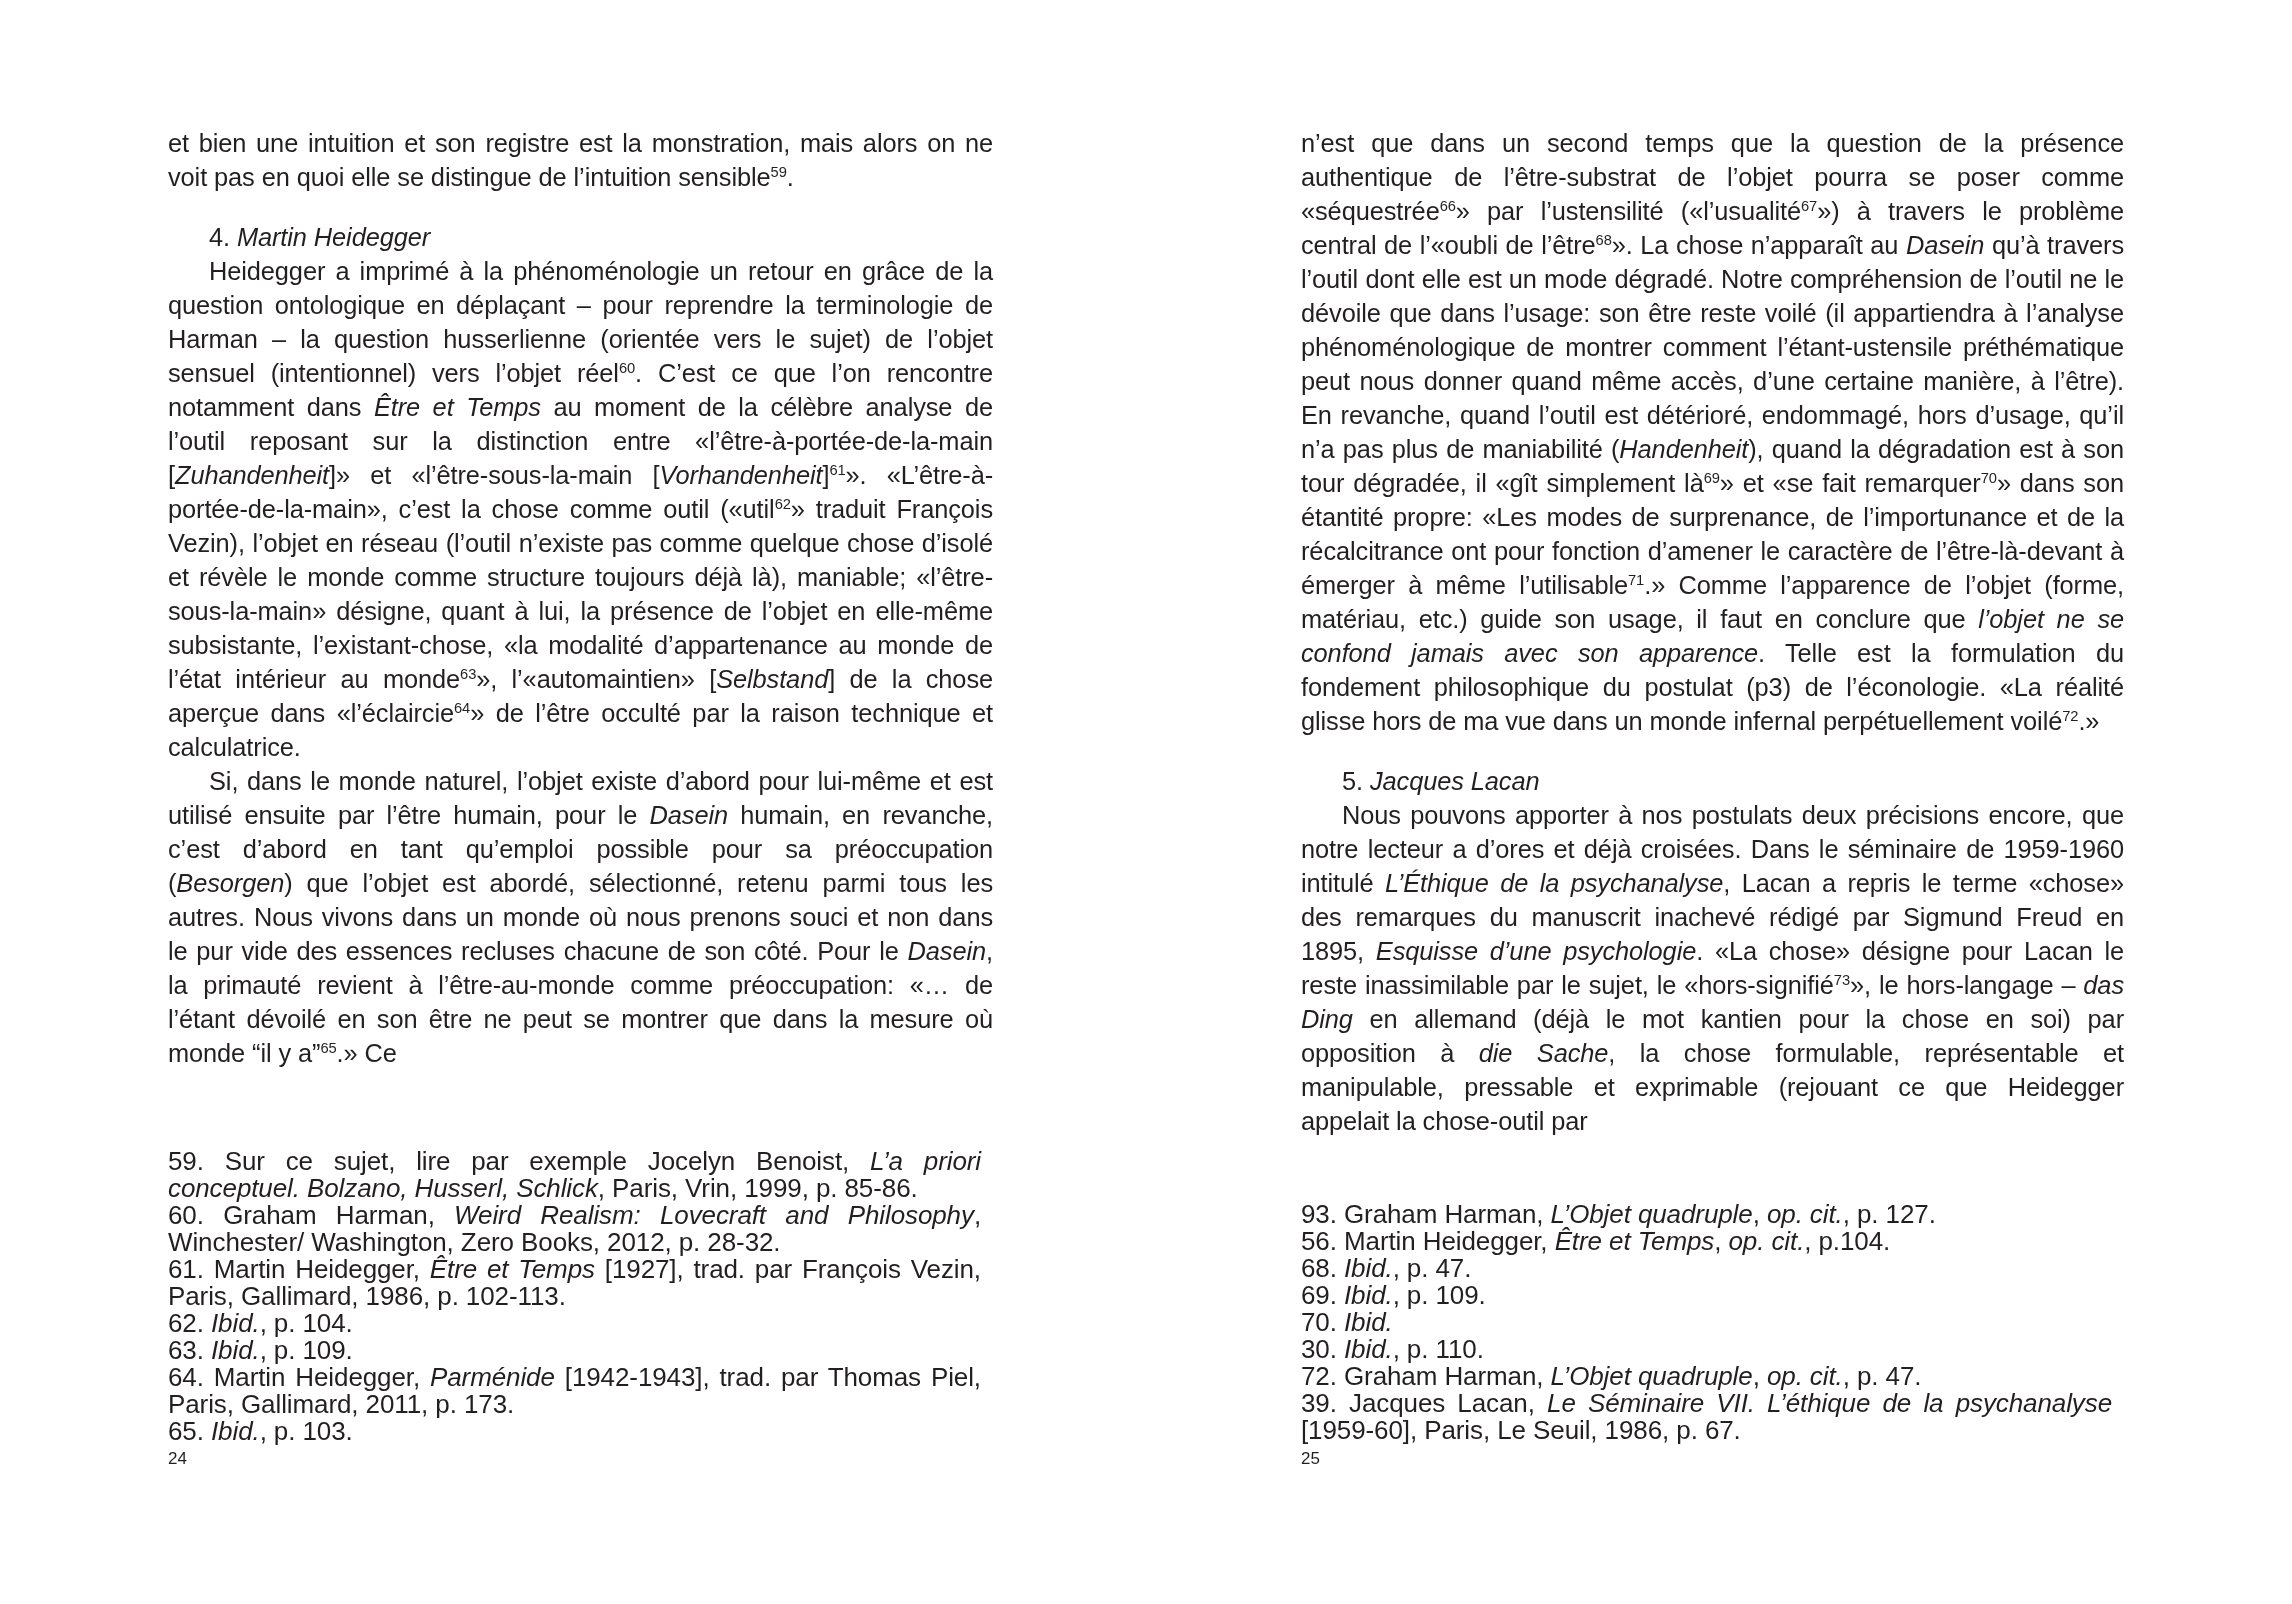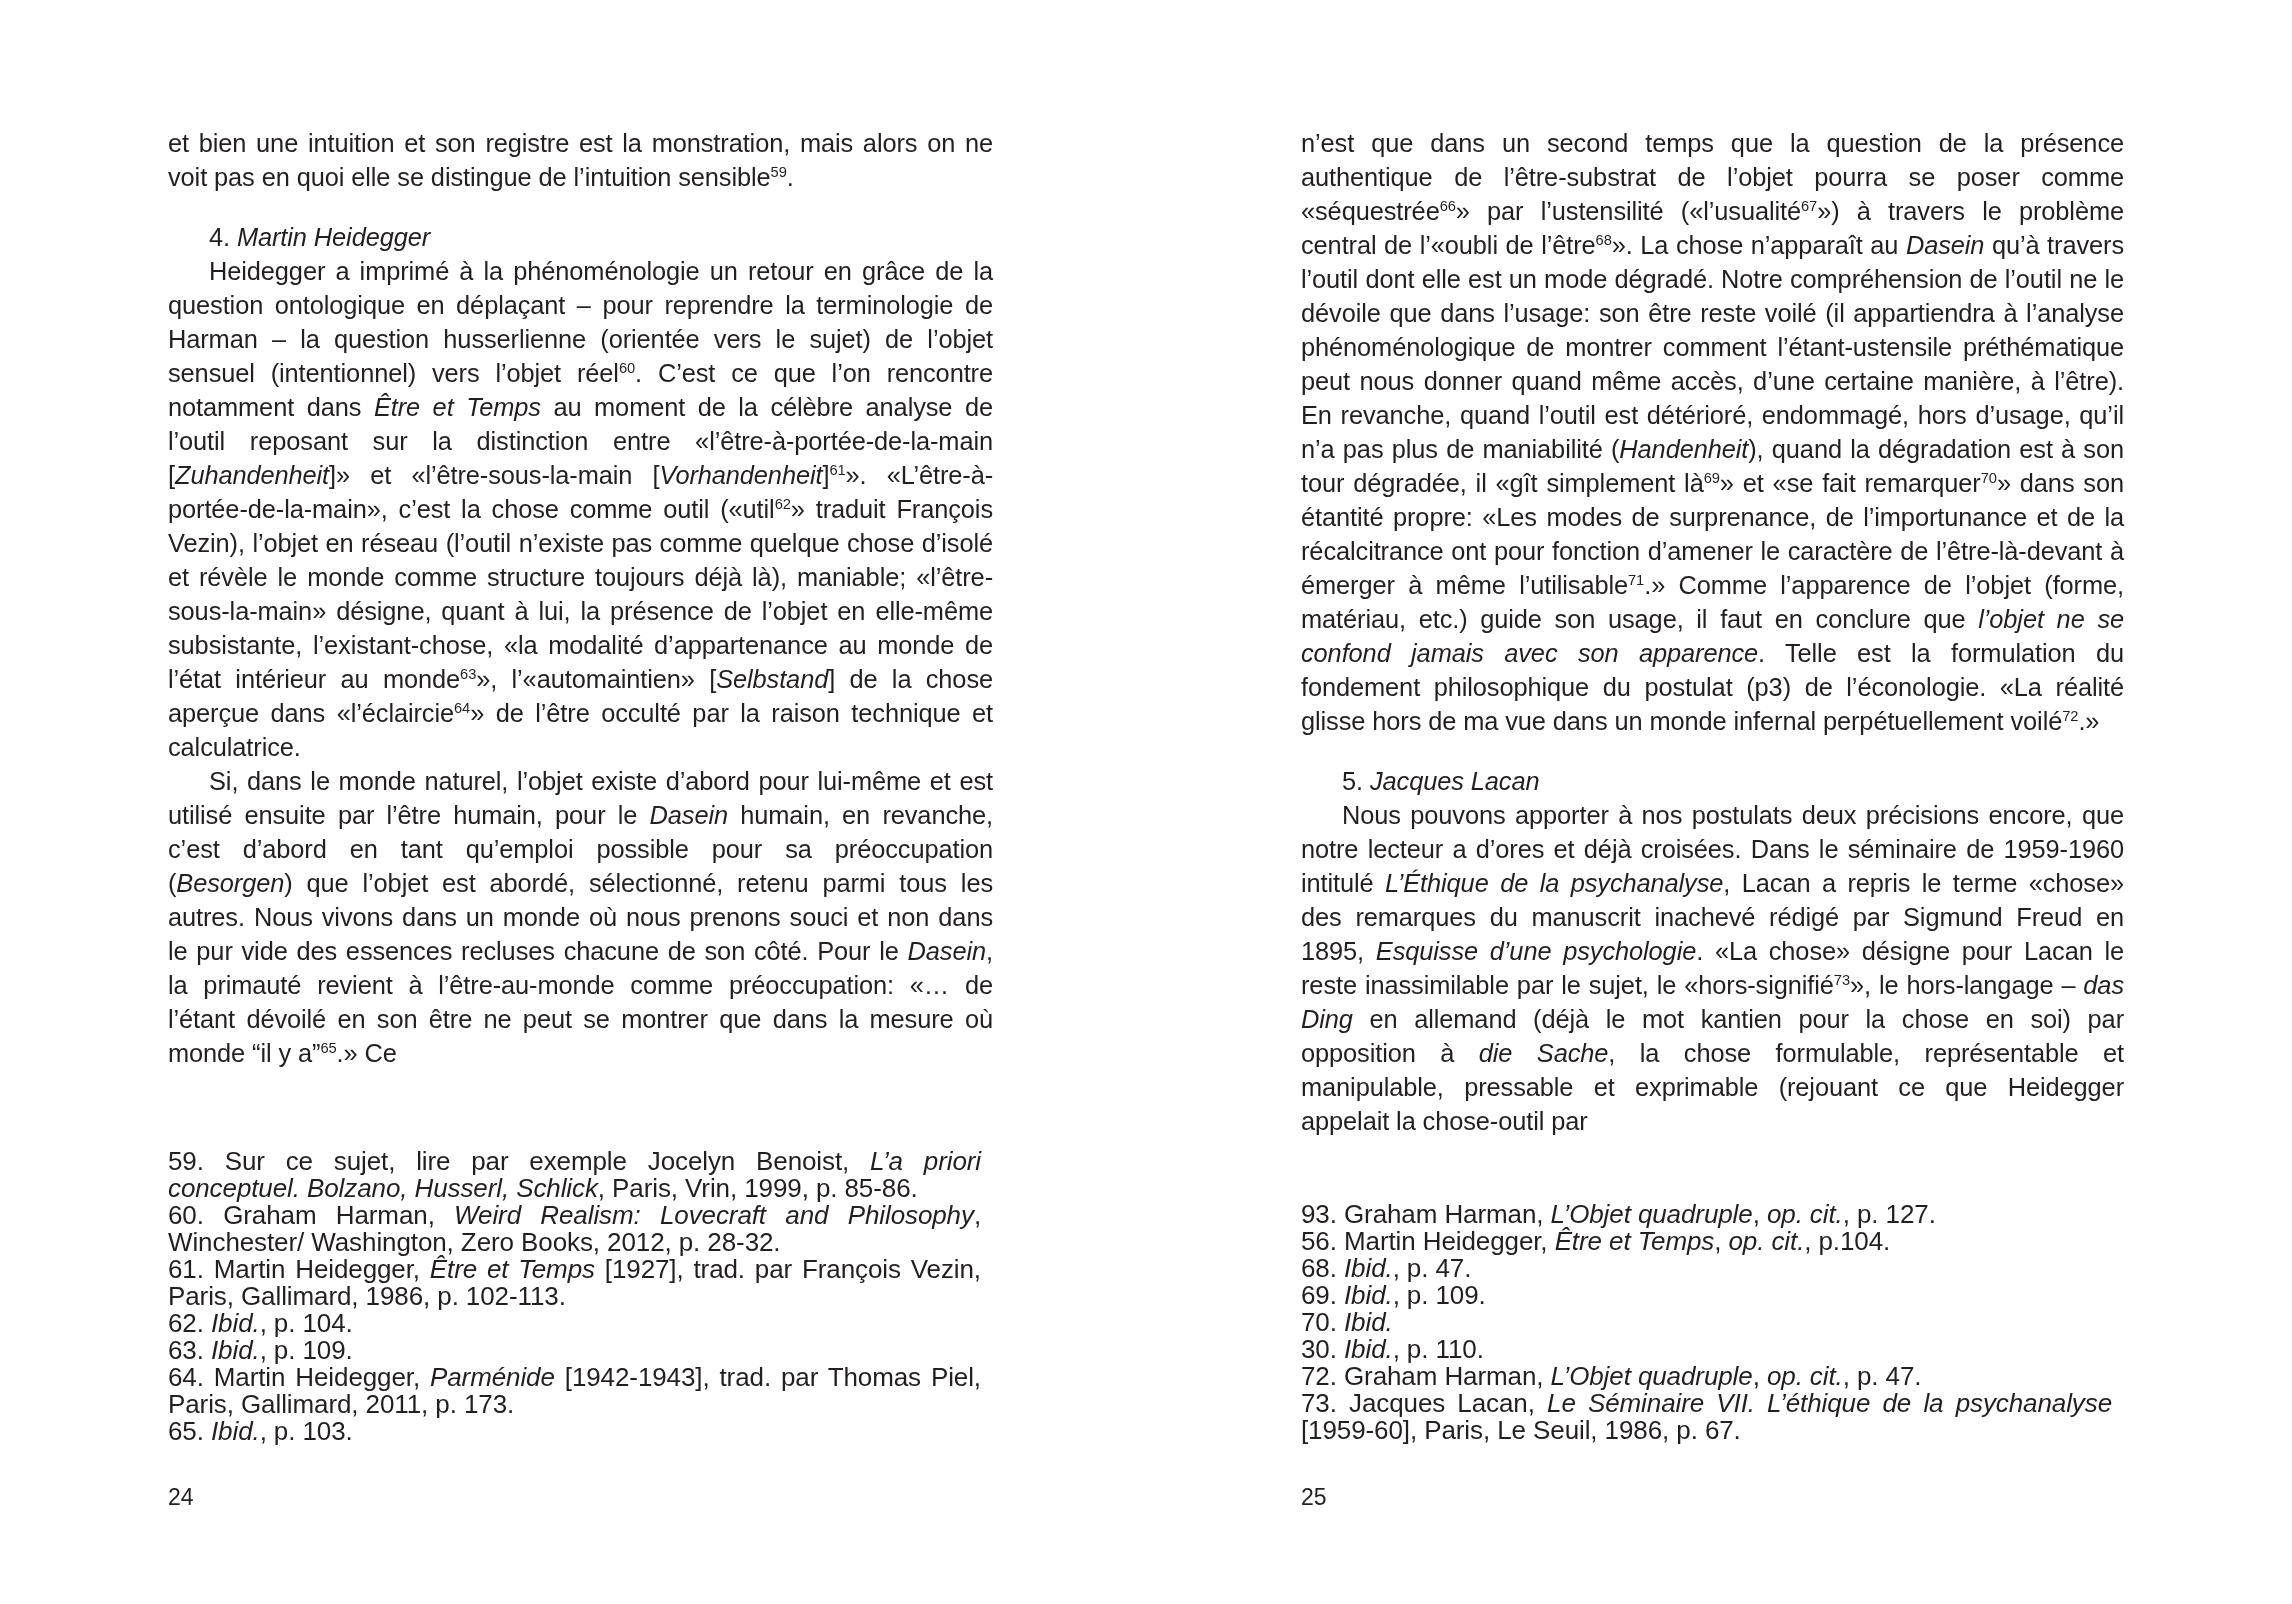--- a/index.html
+++ b/index.html
@@ -9,21 +9,21 @@
   .page.right { left: 1301px; width: 823px; }
   .body-text { position: absolute; top: 126px; left: 0; right: 0; font-size: 25.4px; line-height: 34px; text-align: justify; letter-spacing: -0.1px; }
   .body-text p { margin: 0; }
   .body-text p.indent { text-indent: 41px; }
   .body-text .heading { text-indent: 41px; margin-top: 26px; }
   sup { font-size: 0.58em; line-height: 0; vertical-align: 0.62em; }
   .notes { position: absolute; left: 0; right: 12px; font-size: 26px; line-height: 27px; text-align: justify; letter-spacing: -0.1px; }
   .page.left .notes { top: 1148px; }
   .page.right .notes { top: 1201px; }
   .notes p { margin: 0; }
-  .pagenum { position: absolute; top: 1485px; left: 0; font-size: 23px; line-height: 25px; }
+  .pagenum { position: absolute; top: 1446px; left: 0; font-size: 17px; line-height: 25px; }
   em { font-style: italic; }
 </style>
 </head>
 <body>
 
 <div class="page left">
   <div class="body-text">
       <p class=""><span>et bien une intuition et son registre est la monstration, mais alors on ne voit pas en quoi elle se distingue de l’intuition sensible</span><sup>59</sup><span>.</span></p>
       <p class="heading"><span>4. </span><em>Martin Heidegger</em></p>
       <p class="indent"><span>Heidegger a imprimé à la phénoménologie un retour en grâce de la question ontologique en déplaçant – pour reprendre la terminologie de Harman – la question husserlienne (orientée vers le sujet) de l’objet sensuel (intentionnel) vers l’objet réel</span><sup>60</sup><span>. C’est ce que l’on rencontre notamment dans </span><em>Être et Temps</em><span> au moment de la célèbre analyse de l’outil reposant sur la distinction entre «l’être-à-portée-de-la-main [</span><em>Zuhandenheit</em><span>]» et «l’être-sous-la-main [</span><em>Vorhandenheit</em><span>]</span><sup>61</sup><span>». «L’être-à-portée-de-la-main», c’est la chose comme outil («util</span><sup>62</sup><span>» traduit François Vezin), l’objet en réseau (l’outil n’existe pas comme quelque chose d’isolé et révèle le monde comme structure toujours déjà là), maniable; «l’être-sous-la-main» désigne, quant à lui, la présence de l’objet en elle-même subsistante, l’existant-chose, «la modalité d’appartenance au monde de l’état intérieur au monde</span><sup>63</sup><span>», l’«automaintien» [</span><em>Selbstand</em><span>] de la chose aperçue dans «l’éclaircie</span><sup>64</sup><span>» de l’être occulté par la raison technique et calculatrice.</span></p>
@@ -48,17 +48,17 @@
       <p class="indent"><span>Nous pouvons apporter à nos postulats deux précisions encore, que notre lecteur a d’ores et déjà croisées. Dans le séminaire de 1959-1960 intitulé </span><em>L’Éthique de la psychanalyse</em><span>, Lacan a repris le terme «chose» des remarques du manuscrit inachevé rédigé par Sigmund Freud en 1895, </span><em>Esquisse d’une psychologie</em><span>. «La chose» désigne pour Lacan le reste inassimilable par le sujet, le «hors-signifié</span><sup>73</sup><span>», le hors-langage – </span><em>das Ding</em><span> en allemand (déjà le mot kantien pour la chose en soi) par opposition à </span><em>die Sache</em><span>, la chose formulable, représentable et manipulable, pressable et exprimable (rejouant ce que Heidegger appelait la chose-outil par</span></p>
     </div>
   <div class="notes">
       <p><span>93. Graham Harman, </span><em>L’Objet quadruple</em><span>, </span><em>op. cit.</em><span>, p. 127.</span></p>
       <p><span>56. Martin Heidegger, </span><em>Être et Temps</em><span>, </span><em>op. cit.</em><span>, p.104.</span></p>
       <p><span>68. </span><em>Ibid.</em><span>, p. 47.</span></p>
       <p><span>69. </span><em>Ibid.</em><span>, p. 109.</span></p>
       <p><span>70. </span><em>Ibid.</em></p>
       <p><span>30. </span><em>Ibid.</em><span>, p. 110.</span></p>
       <p><span>72. Graham Harman, </span><em>L’Objet quadruple</em><span>, </span><em>op. cit.</em><span>, p. 47.</span></p>
-      <p><span>73. Jacques Lacan, </span><em>Le Séminaire VII. L’éthique de la psychanalyse</em><span> [1959-60], Paris, Le Seuil, 1986, p. 67.</span></p>
+      <p><span>39. Jacques Lacan, </span><em>Le Séminaire VII. L’éthique de la psychanalyse</em><span> [1959-60], Paris, Le Seuil, 1986, p. 67.</span></p>
     </div>
   <div class="pagenum">25</div>
 </div>
 
 
 </body></html>

